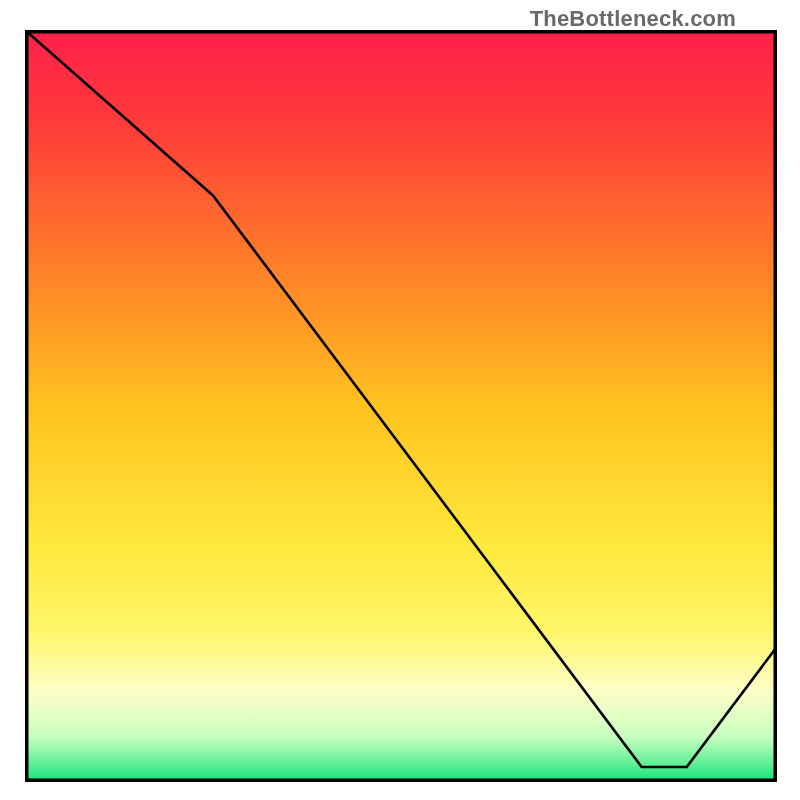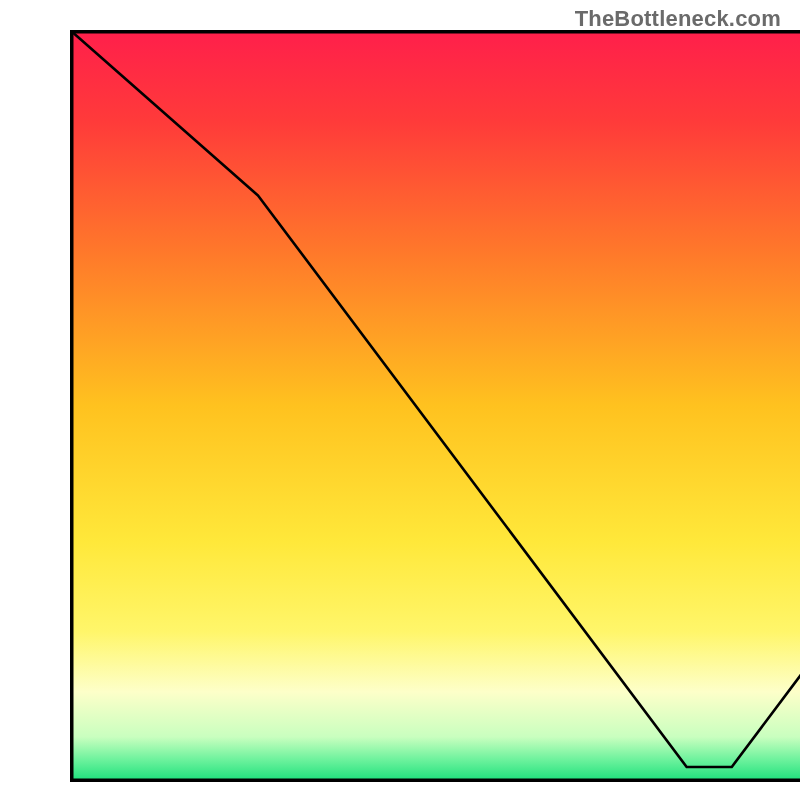--- a/index.html
+++ b/index.html
@@ -1,21 +1,20 @@
 <!DOCTYPE html>
 <html><head>
 <meta charset="utf-8">
 <style>
   * { margin: 0; padding: 0; box-sizing: border-box; }
   html, body { width: 800px; height: 800px; overflow: hidden; background: #fff; }
   .canvas {
     position: relative;
     width: 752px;
     height: 800px;
-    margin-left: 45px;
   }
   .watermark {
     position: absolute;
     top: 6px;
     right: 16px;
     font-family: Arial, Helvetica, sans-serif;
     font-size: 22px;
     font-weight: bold;
     color: #6a6a6a;
     letter-spacing: 0.2px;

